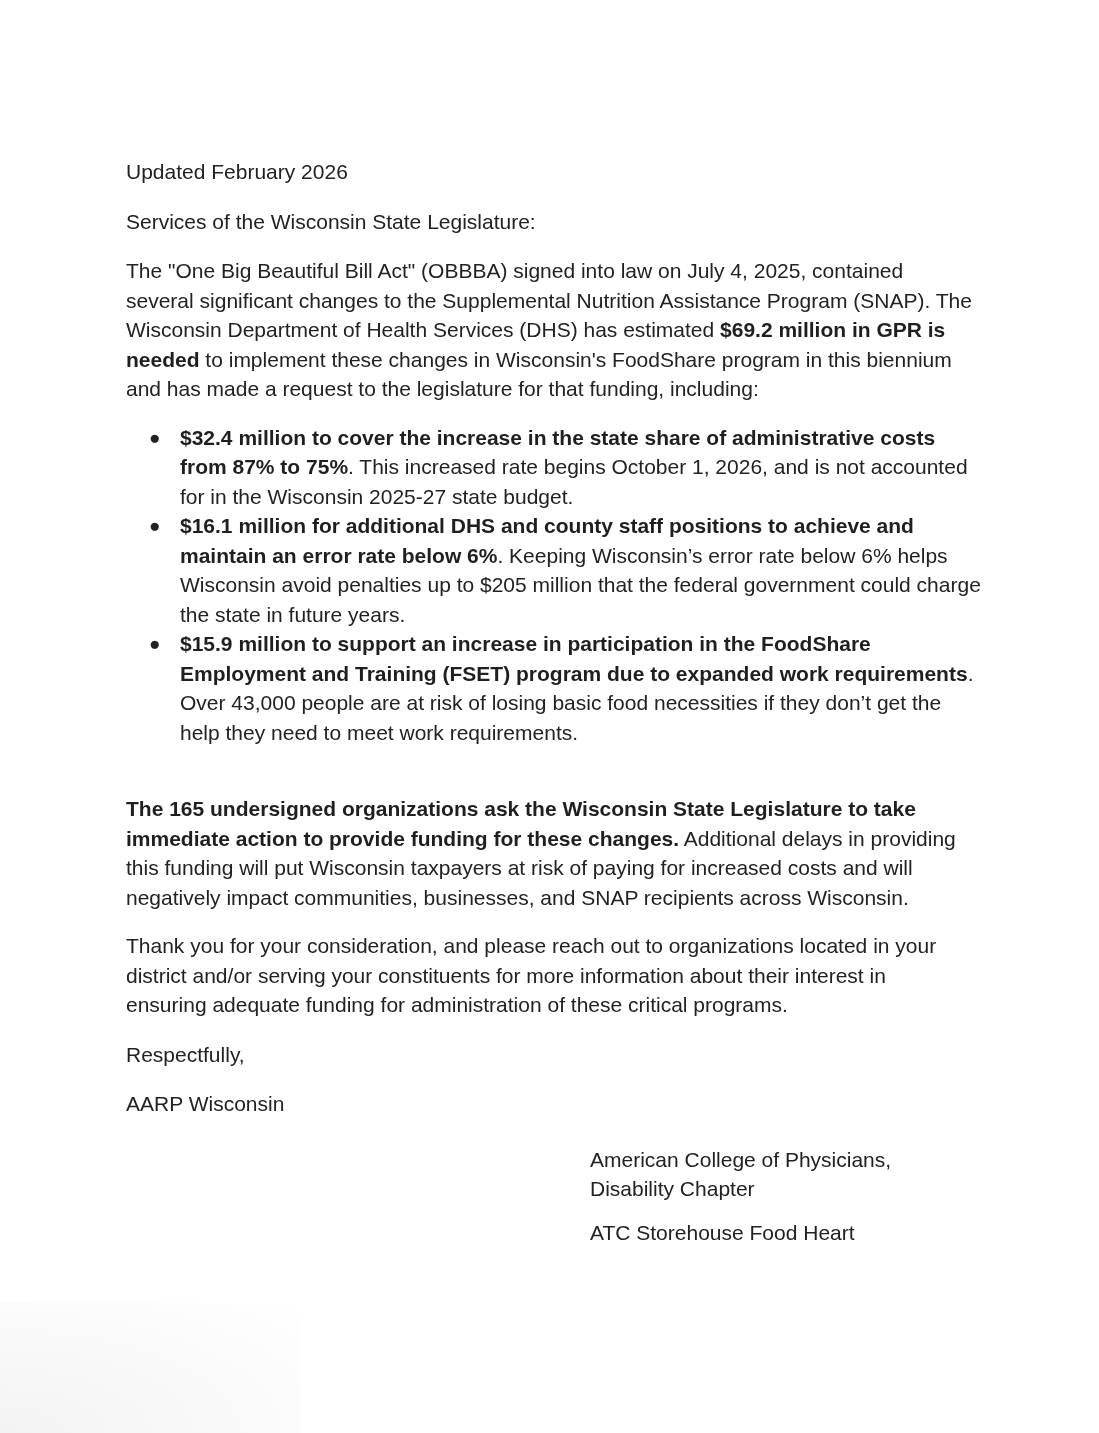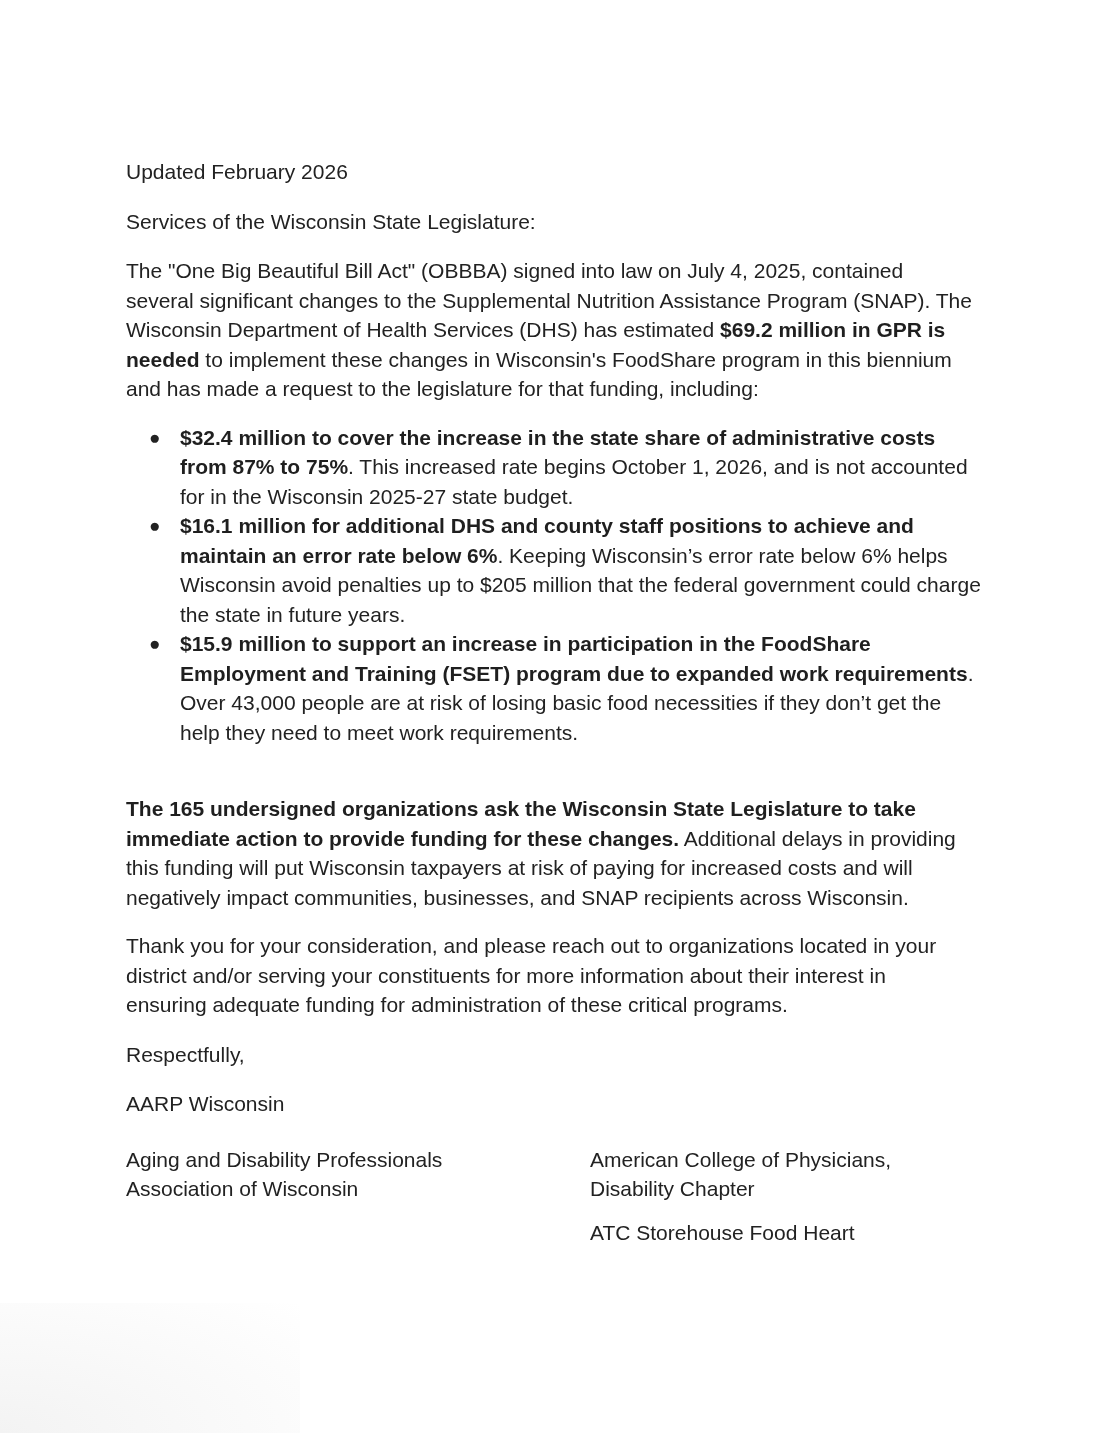--- a/index.html
+++ b/index.html
@@ -89,21 +89,20 @@
   <p class="ask"><b>The 165 undersigned organizations ask the Wisconsin State Legislature to take immediate action to provide funding for these changes.</b><span> Additional delays in providing this funding will put Wisconsin taxpayers at risk of paying for increased costs and will negatively impact communities, businesses, and SNAP recipients across Wisconsin.</span></p>
 
   <p class="thanks">Thank you for your consideration, and please reach out to organizations located in your district and/or serving your constituents for more information about their interest in ensuring adequate funding for administration of these critical programs.</p>
 
   <p class="closing">Respectfully,</p>
 
   <p class="signers-single">AARP Wisconsin</p>
 
   <div class="signers">
     <div class="col">
-      <p class="org" style="width:360px;">Aging and Disability Professionals Association of Wisconsin</p>
     </div>
     <div class="col">
       <p class="org" style="width:330px;">American College of Physicians, Disability Chapter</p>
       <p class="org">ATC Storehouse Food Heart</p>
     </div>
   </div>
 </div>
 
 <div class="shade"></div>
 

